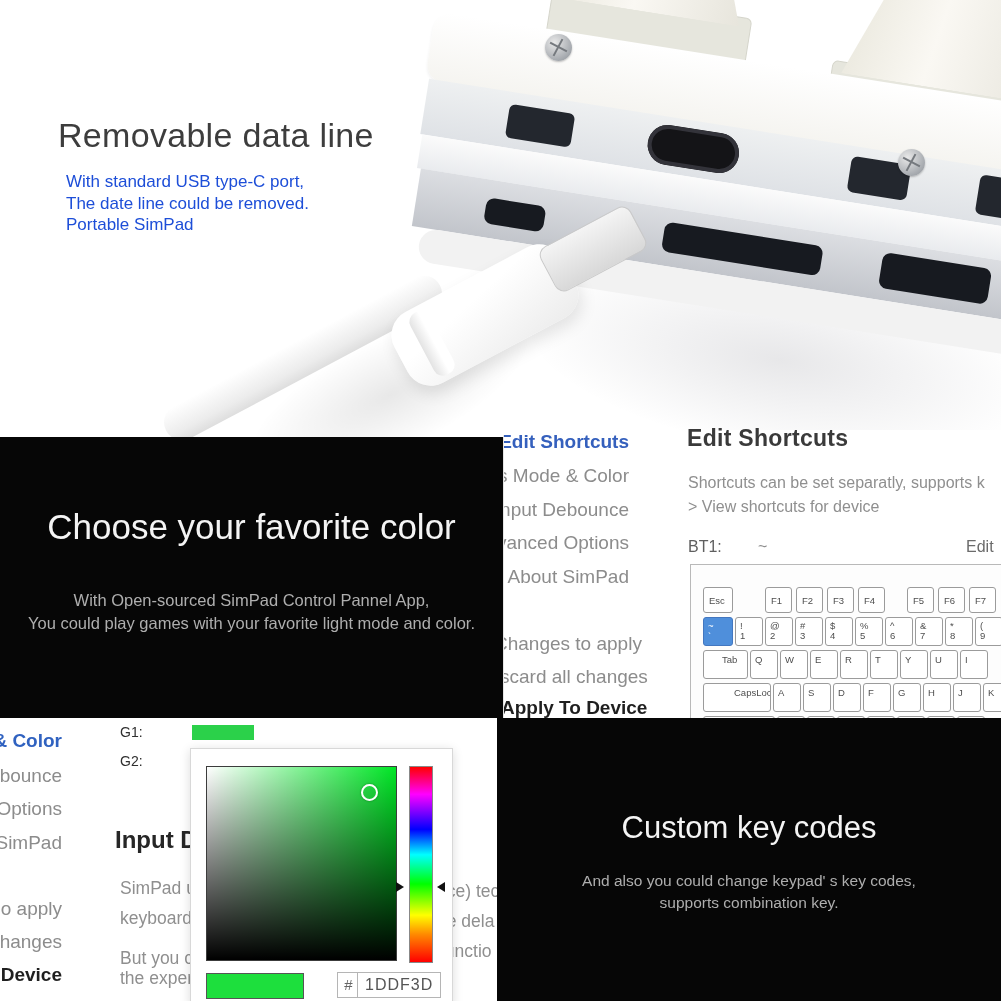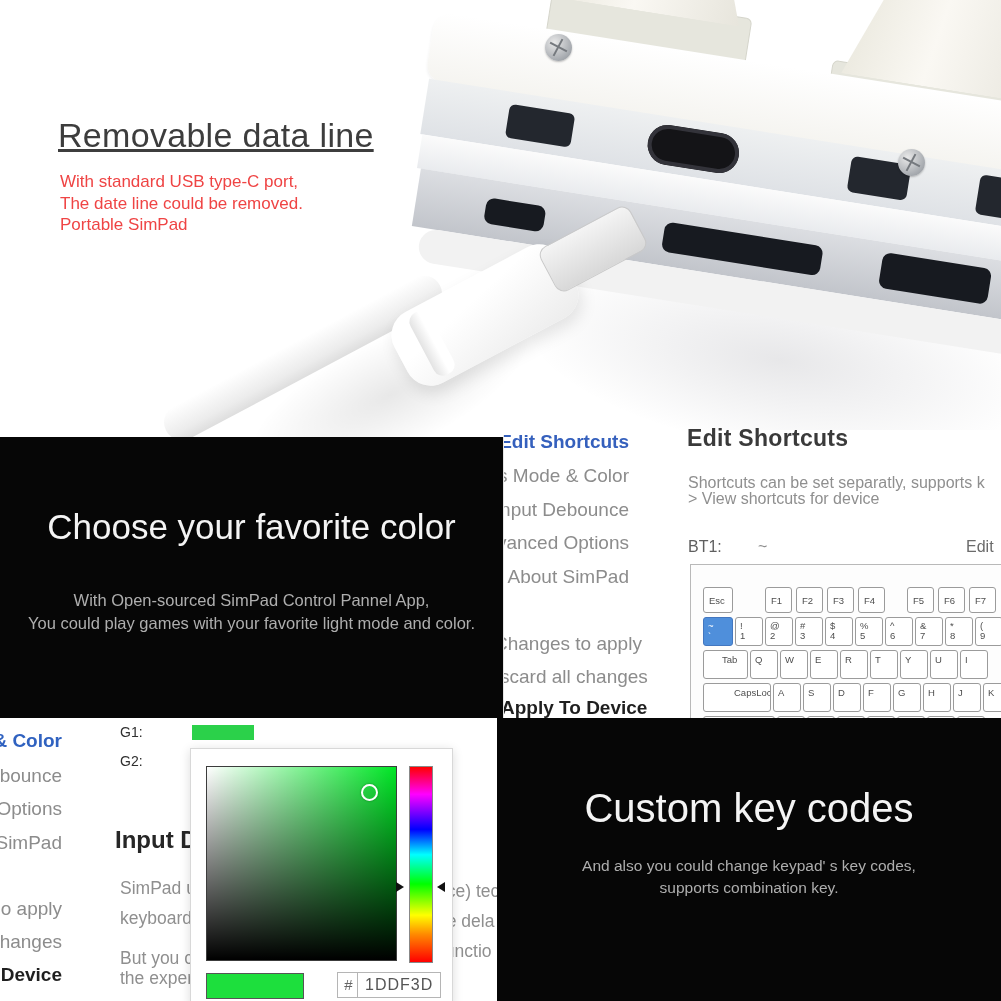--- a/index.html
+++ b/index.html
@@ -2,22 +2,22 @@
 <html><head>
 <meta charset="utf-8">
 <style>
   html,body{margin:0;padding:0;background:#fff;}
   .page{position:relative;width:1001px;height:1001px;overflow:hidden;background:#fff;
         font-family:"Liberation Sans",sans-serif;}
 
   
   .photo{position:absolute;left:0;top:0;width:1001px;height:437px;background:#fff;overflow:hidden;z-index:1;}
   .headline{position:absolute;left:58px;top:116px;}
-  .headline h1{margin:0;font-size:34px;font-weight:500;color:#3d3d3d;letter-spacing:.3px;text-decoration:underline;}
-  .headline p{margin:16px 0 0 2px;font-size:17px;line-height:21.5px;color:#ef4444;}
+  .headline h1{margin:0;font-size:34px;font-weight:500;color:#3d3d3d;letter-spacing:.3px;}
+  .headline p{margin:16px 0 0 8px;font-size:17px;line-height:21.5px;color:#1d4ed8;}
 
   .device{position:absolute;left:462px;top:-78px;width:650px;height:480px;
           transform:rotate(9deg);transform-origin:0 0;}
   .device *{position:absolute;}
   .base{background:#e4e4db;border:1px solid #d2d2c7;border-radius:6px;opacity:.92;}
   .base1{left:100px;top:50px;width:200px;height:60px;}
   .base2{left:388px;top:78px;width:225px;height:62px;}
   .cap{clip-path:polygon(22% 0,78% 0,100% 100%,0 100%);
        background:linear-gradient(100deg,#e9e7dc,#faf8f3 45%,#e7e5dc);}
   .cap1{left:112px;top:-52px;width:178px;height:112px;}
@@ -50,39 +50,39 @@
          background:linear-gradient(90deg,#e3e3e3,#ffffff 60%);}
   .plug{position:absolute;left:542px;top:224px;width:100px;height:48px;border-radius:10px;border:1px solid #c9c9c9;
          background:linear-gradient(180deg,#f4f4f4,#d8d8d8);transform:rotate(-28deg);}
 
   
   .panel-black{position:absolute;background:#060606;z-index:4;text-align:center;}
   #color-panel{left:0;top:437px;width:503px;height:281px;}
   #keycodes-panel{left:497px;top:718px;width:504px;height:283px;}
   .pb-title{color:#f4f4f4;font-weight:500;}
   #color-panel .pb-title{margin-top:70px;font-size:35px;}
-  #keycodes-panel .pb-title{margin-top:68px;font-size:40px;}
+  #keycodes-panel .pb-title{margin-top:92px;font-size:31px;}
   .pb-sub{color:#aeaeae;font-size:16.5px;line-height:23px;}
   #color-panel .pb-sub{margin-top:42px;}
   #keycodes-panel .pb-sub{margin-top:24px;font-size:15.5px;line-height:22px;}
 
   
   .menu-strip{position:absolute;left:503px;top:435px;width:183px;height:283px;background:#fff;z-index:3;
               overflow:hidden;border-left:1px solid #e4e4e4;}
   .m-item{position:absolute;white-space:nowrap;font-size:19px;color:#8c8c8c;cursor:default;}
   .m-right{right:58px;}
   .m-active{top:-4px;color:#3560bd;font-weight:700;}
   .m-apply{color:#1f1f1f;font-weight:700;}
 
   
   .shortcuts{position:absolute;left:686px;top:430px;width:315px;height:288px;background:#fff;z-index:3;}
   .sc-title{margin:-5px 0 0 1px;font-size:23px;font-weight:600;color:#3a3a3a;letter-spacing:.3px;}
   .sc-line{position:absolute;left:2px;white-space:nowrap;font-size:16px;color:#8f8f8f;}
   .sc-desc{top:44px;}
-  .sc-view{top:60px;}
+  .sc-view{top:68px;}
   .sc-bt{top:108px;color:#5f5f5f;}
   .sc-tilde{left:72px;top:108px;}
   .sc-edit{left:280px;top:108px;color:#6b6b6b;}
 
   .kbd{position:absolute;left:4px;top:134px;width:330px;height:170px;background:#fdfdfd;
        border:1px solid #b9b9b9;box-sizing:border-box;padding:22px 0 0 12px;overflow:hidden;}
   .krow{display:flex;margin-bottom:4px;}
   .krow.g4{gap:4px;} .krow.g2{gap:2px;}
   .key{box-sizing:border-box;flex:none;border:1px solid #9b9b9b;border-radius:3px;background:#fff;
        font-size:9.5px;color:#4e4e4e;overflow:hidden;}

